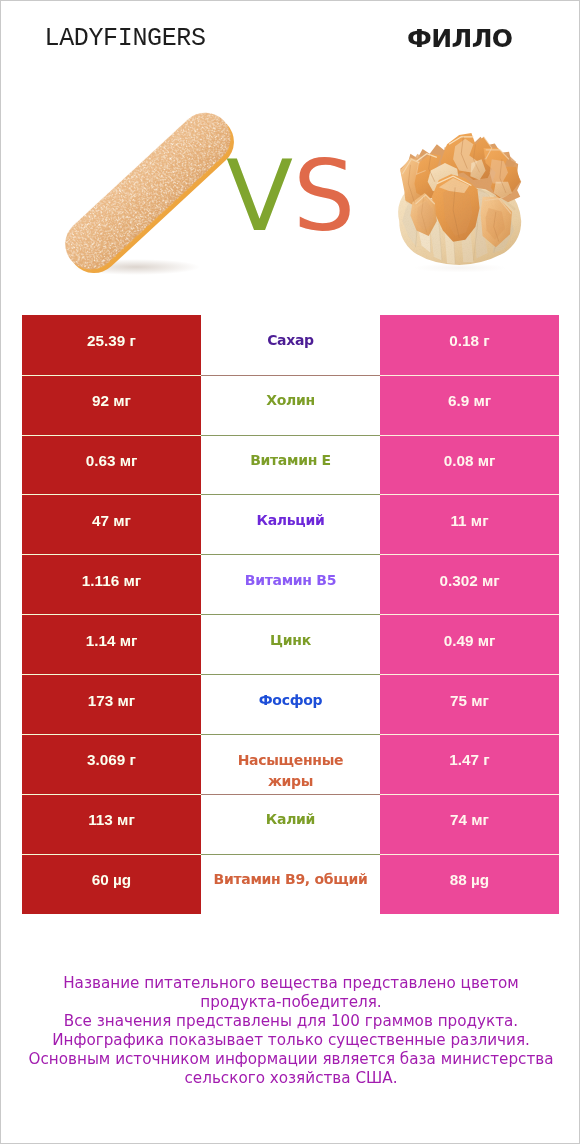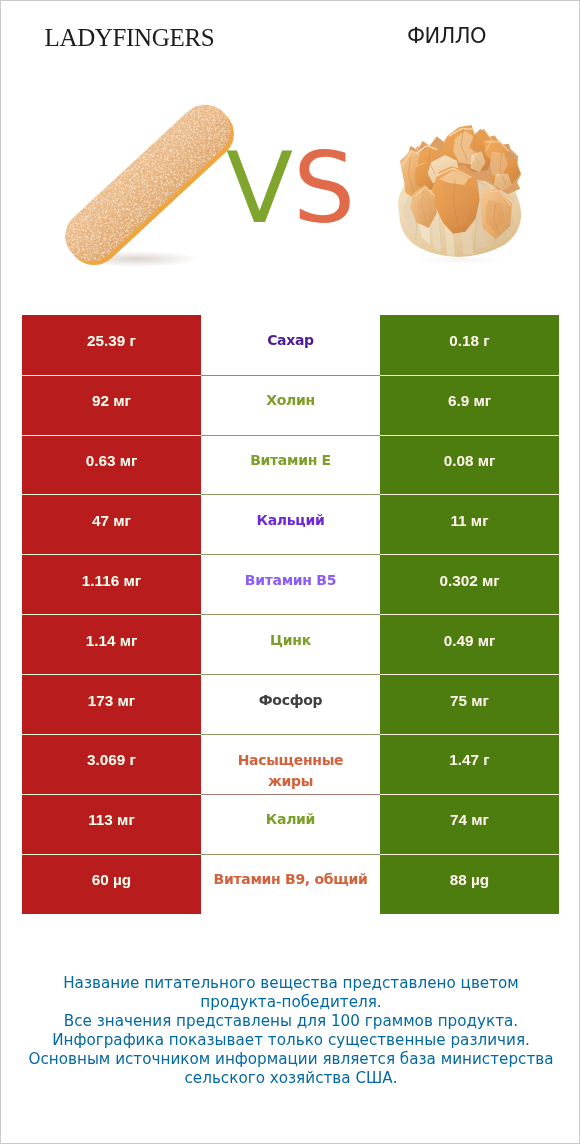--- a/index.html
+++ b/index.html
@@ -1,39 +1,39 @@
 <!DOCTYPE html>
 <html><head>
 <meta charset="utf-8">
 <style>
   html,body{margin:0;padding:0;}
   body{width:580px;height:1144px;background:#ffffff;font-family:"Liberation Sans",sans-serif;overflow:hidden;}
   .page{position:relative;width:580px;height:1144px;box-sizing:border-box;border:1px solid #c9c9c9;background:#fff;overflow:hidden;}
   .titles{position:absolute;top:0;left:0;width:580px;height:70px;}
   .title{position:absolute;color:#1d1d1d;white-space:nowrap;}
-  #t1{left:43.5px;top:23px;font-family:Liberation Serif, serif;font-weight:100;font-size:25px;letter-spacing:-0.35px;}
-  #t2{left:406px;top:23px;font-family:"DejaVu Sans",sans-serif;font-weight:400;font-size:21px;letter-spacing:-0.6px;}
-  .hero{position:absolute;top:0;left:0;width:580px;height:300px;}
+  #t1{left:43.5px;top:23px;font-family:Liberation Mono, monospace;font-weight:100;font-size:25px;letter-spacing:-0.35px;}
+  #t2{left:406px;top:23px;font-family:"DejaVu Sans",sans-serif;font-weight:700;font-size:25px;letter-spacing:-0.6px;}
+  .hero{position:absolute;top:8px;left:0;width:580px;height:300px;}
   .img-left{position:absolute;left:30px;top:80px;}
   .img-right{position:absolute;left:384.8px;top:95.9px;transform-origin:0 0;transform:scale(1.0167,0.936);}
   .vs{position:absolute;left:225px;top:137.5px;font-family:"DejaVu Sans",sans-serif;font-size:98px;line-height:1;font-weight:400;letter-spacing:0px;}
     .vs .v{color:#80a52e;}
     .vs .s{color:#e06a4a;}
   .tbl{position:absolute;left:21px;top:313.8px;width:537px;}
   .row{position:relative;display:flex;height:59.9px;}
   .cell{width:179px;display:flex;align-items:center;padding-bottom:8px;box-sizing:border-box;justify-content:center;font-family:"Liberation Sans",sans-serif;font-size:15.3px;font-weight:700;text-align:center;line-height:19px;}
   .cell.l{background:#b91c1c;color:#fcffef;}
-  .cell.r{background:#4d7c0f;color:#fff6ee;}
+  .cell.r{background:#ec4899;color:#fff6ee;}
   .cell.m{background:#fff;font-family:"DejaVu Sans",sans-serif;font-size:14px;font-weight:700;letter-spacing:-0.3px;line-height:21px;padding:0 4px 8px;}
   .cell.m.wrap{padding:14px 24px 0px;}
   .cell.m{white-space:nowrap;}
   .cell.m.wrap{white-space:normal;}
   .sep{position:absolute;left:0;top:0;width:537px;height:1px;display:flex;}
   .sep i{display:block;height:1px;width:179px;}
-  .footer{position:absolute;left:0;top:973px;width:580px;text-align:center;font-family:"DejaVu Sans",sans-serif;font-size:15.2px;color:#0369a1;line-height:18.9px;}
+  .footer{position:absolute;left:0;top:973px;width:580px;text-align:center;font-family:"DejaVu Sans",sans-serif;font-size:15.2px;color:#a21caf;line-height:18.9px;}
     .footer .fl{width:532px;margin:0 auto;}
 </style>
 </head>
 <body>
 
 <div class="page">
   <div class="titles">
     <div class="title" id="t1">LADYFINGERS</div>
     <div class="title" id="t2">ФИЛЛО</div>
   </div>
@@ -232,21 +232,21 @@
         <div class="cell m" style="color:#7d9e28">Цинк</div>
         <div class="cell r">0.49 мг</div>
         <div class="sep">
           <i style="background:#f4fad6"></i>
           <i style="background:#8a9a62"></i>
           <i style="background:#fdf0dd"></i>
         </div>
       </div>
       <div class="row">
         <div class="cell l">173 мг</div>
-        <div class="cell m" style="color:#404040">Фосфор</div>
+        <div class="cell m" style="color:#1d4ed8">Фосфор</div>
         <div class="cell r">75 мг</div>
         <div class="sep">
           <i style="background:#f4fad6"></i>
           <i style="background:#8a9a62"></i>
           <i style="background:#fdf0dd"></i>
         </div>
       </div>
       <div class="row">
         <div class="cell l">3.069 г</div>
         <div class="cell m wrap" style="color:#d2623c">Насыщенные жиры</div>

